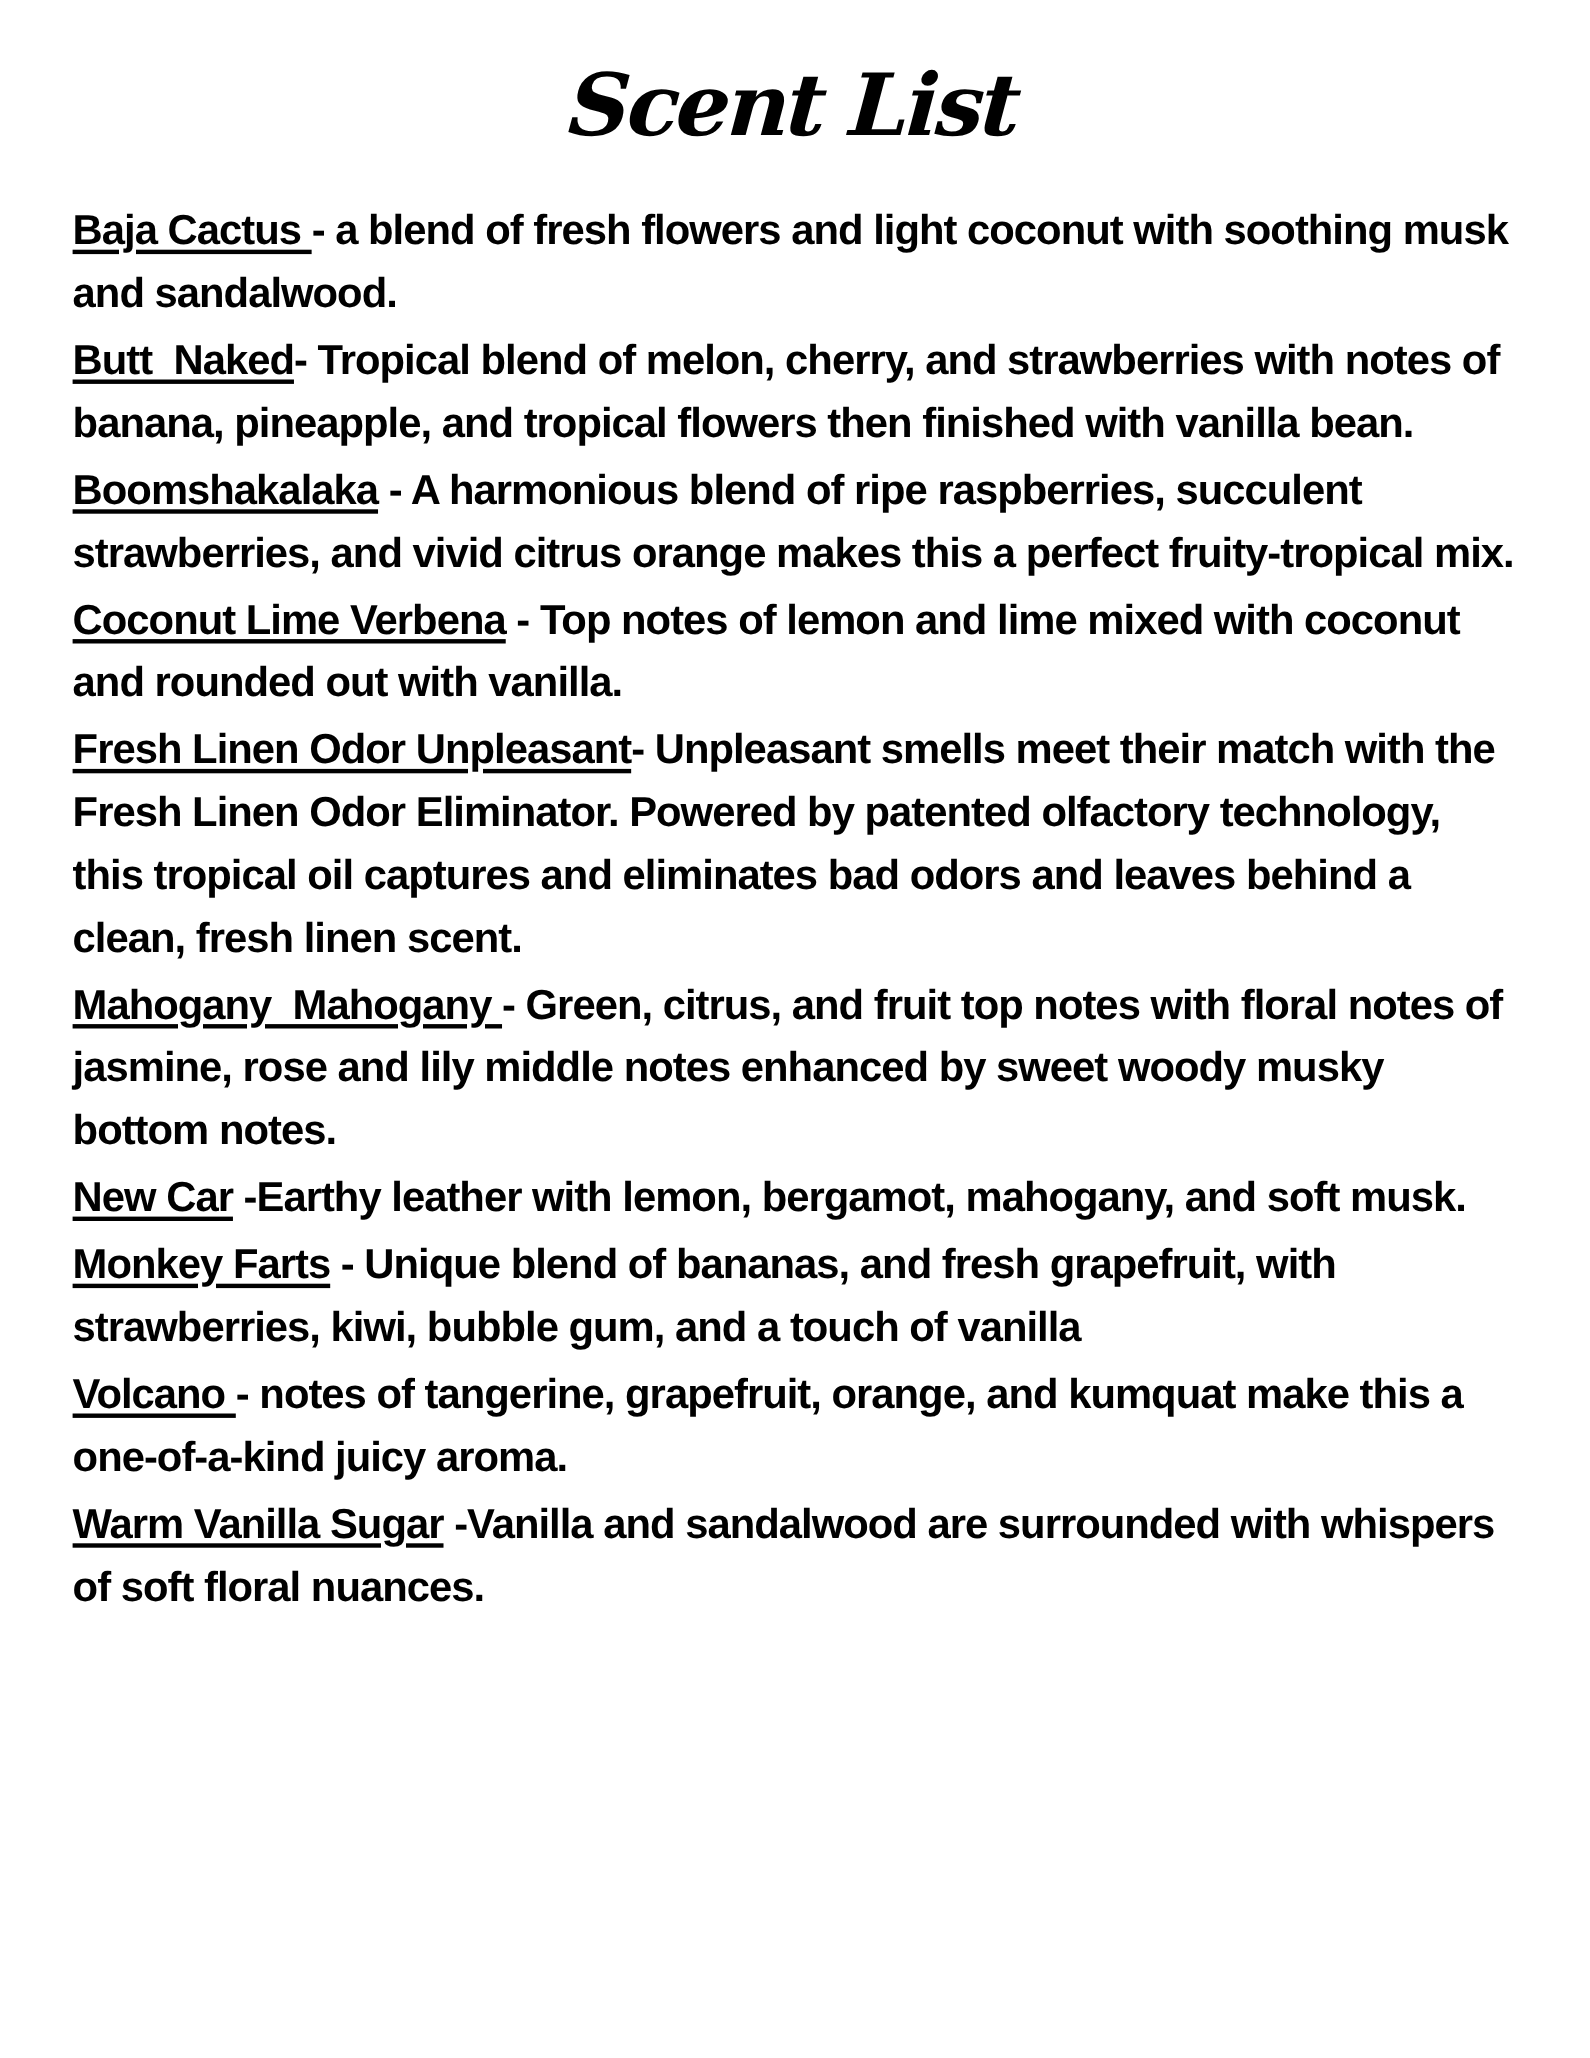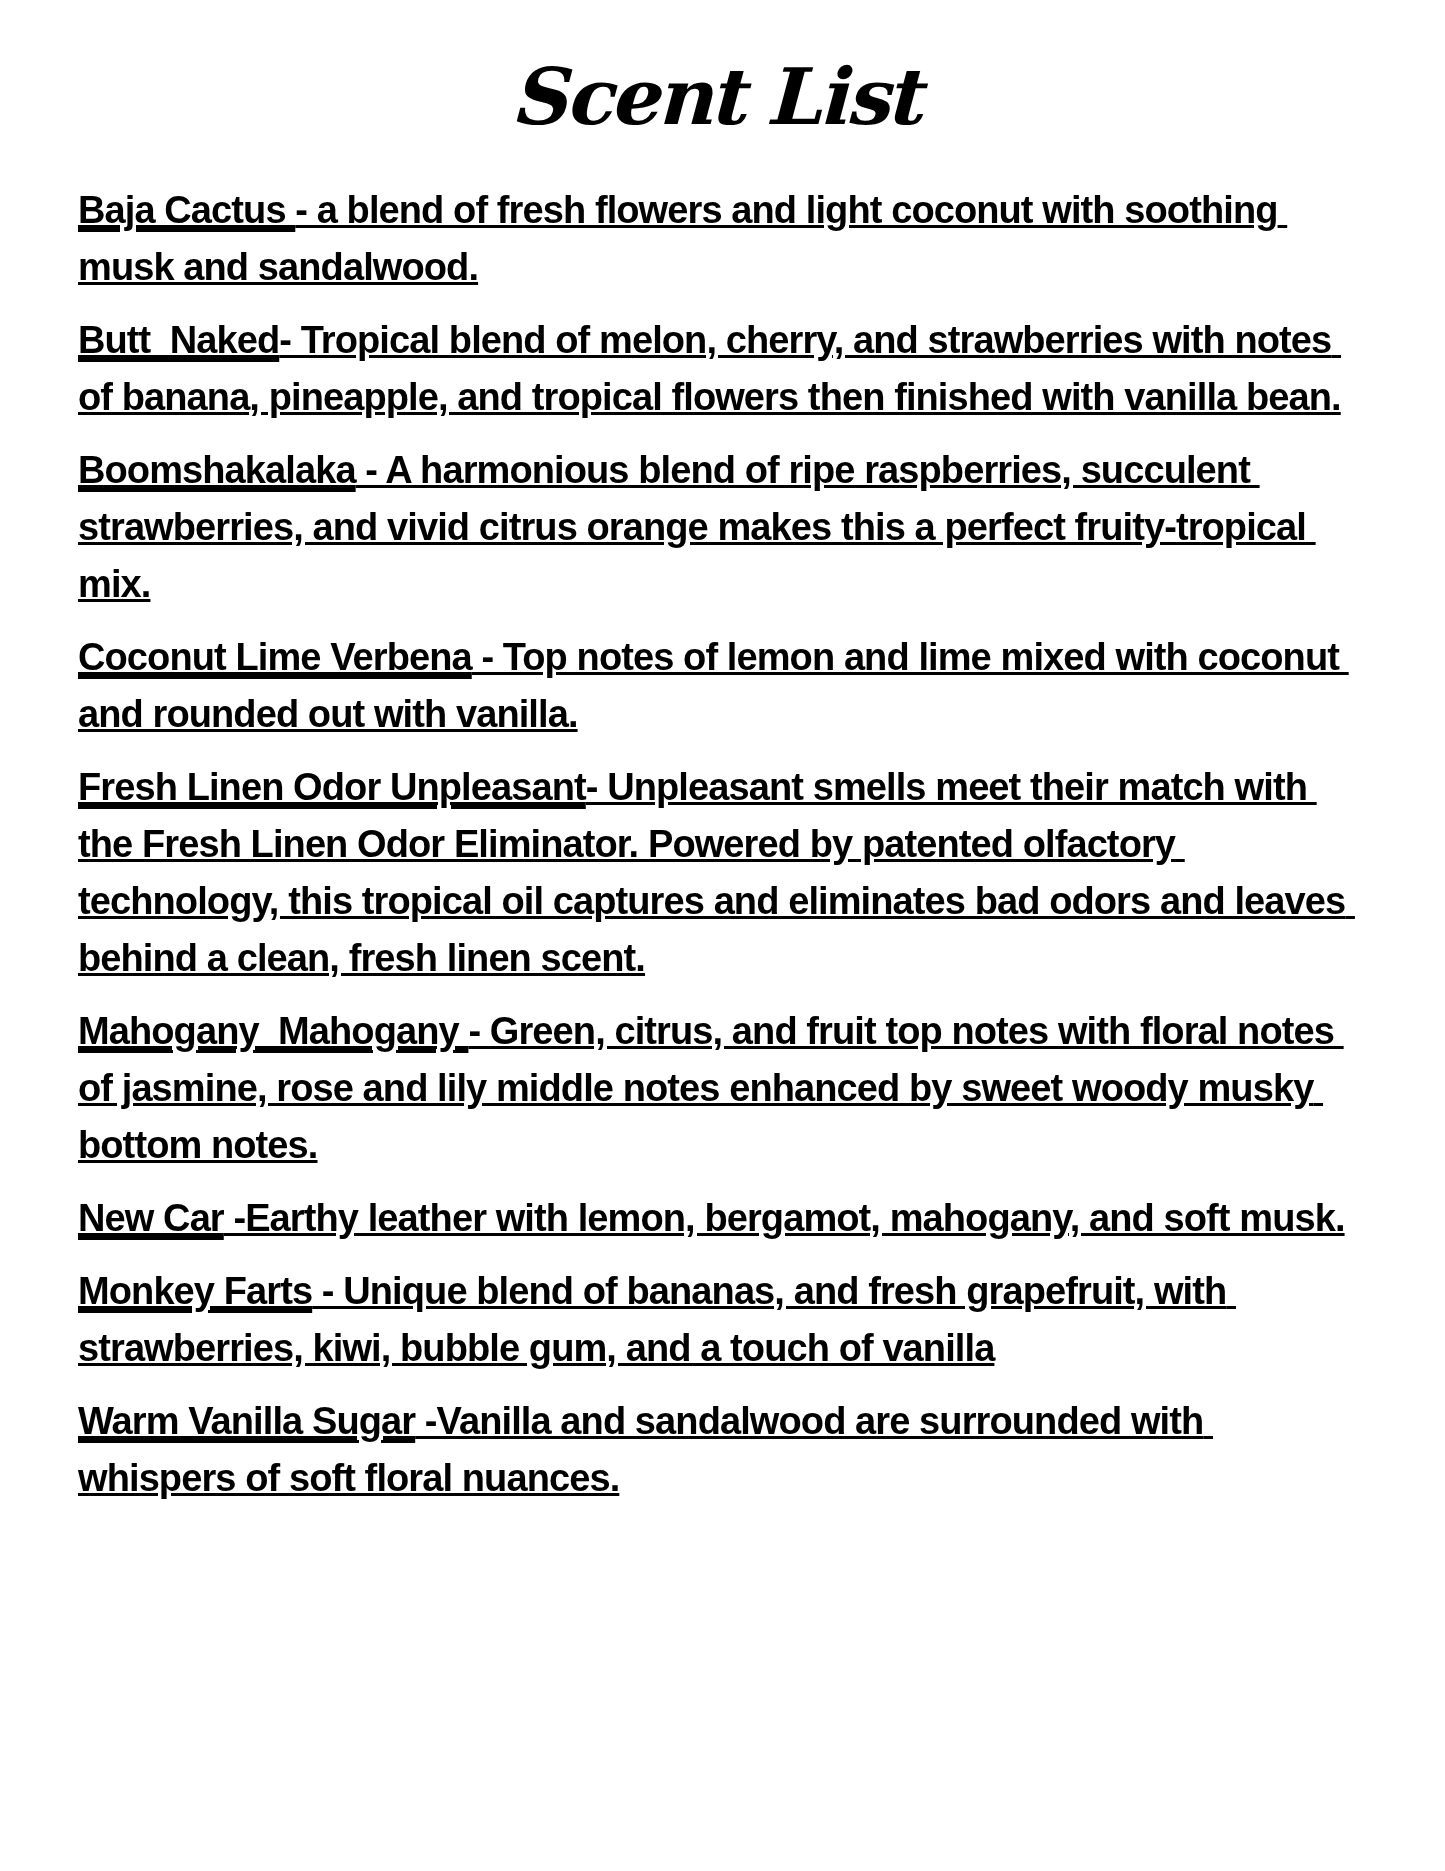--- a/index.html
+++ b/index.html
@@ -32,23 +32,22 @@
   .scent-list {
     margin: 26px 62px 0 62px;
     font-family: "Liberation Sans", sans-serif;
     font-weight: 700;
     font-size: 38px;
     line-height: 57px;
     letter-spacing: -0.9px;
     color: #000000;
   }
   .scent {
-    margin: 16px;
+    margin: 4px;
     white-space: pre-wrap;
-    text-decoration: underline;
   }
   .scent-name {
     text-decoration: underline;
     text-decoration-thickness: 4px;
     text-underline-offset: 5px;
   }
 </style>
 </head>
 <body>
 
@@ -66,16 +65,17 @@
 
 
   <p class="scent"><span class="scent-name">Fresh Linen Odor Unpleasant</span><span class="scent-desc">- Unpleasant smells meet their match with the Fresh Linen Odor Eliminator. Powered by patented olfactory technology, this tropical oil captures and eliminates bad odors and leaves behind a clean, fresh linen scent.</span></p>
 
   <p class="scent"><span class="scent-name">Mahogany  Mahogany </span><span class="scent-desc">- Green, citrus, and fruit top notes with floral notes of jasmine, rose and lily middle notes enhanced by sweet woody musky bottom notes.</span></p>
 
   <p class="scent"><span class="scent-name">New Car</span><span class="scent-desc"> -Earthy leather with lemon, bergamot, mahogany, and soft musk.</span></p>
 
   <p class="scent"><span class="scent-name">Monkey Farts</span><span class="scent-desc"> - Unique blend of bananas, and fresh grapefruit, with strawberries, kiwi, bubble gum, and a touch of vanilla</span></p>
 
+  <p class="scent"><span class="scent-name">Volcano </span><span class="scent-desc">- notes of tangerine, grapefruit, orange, and kumquat make this a one-of-a-kind juicy aroma.</span></p>
 
   <p class="scent"><span class="scent-name">Warm Vanilla Sugar</span><span class="scent-desc"> -Vanilla and sandalwood are surrounded with whispers of soft floral nuances.</span></p>
 </div>
 </div>
 
 </body></html>

